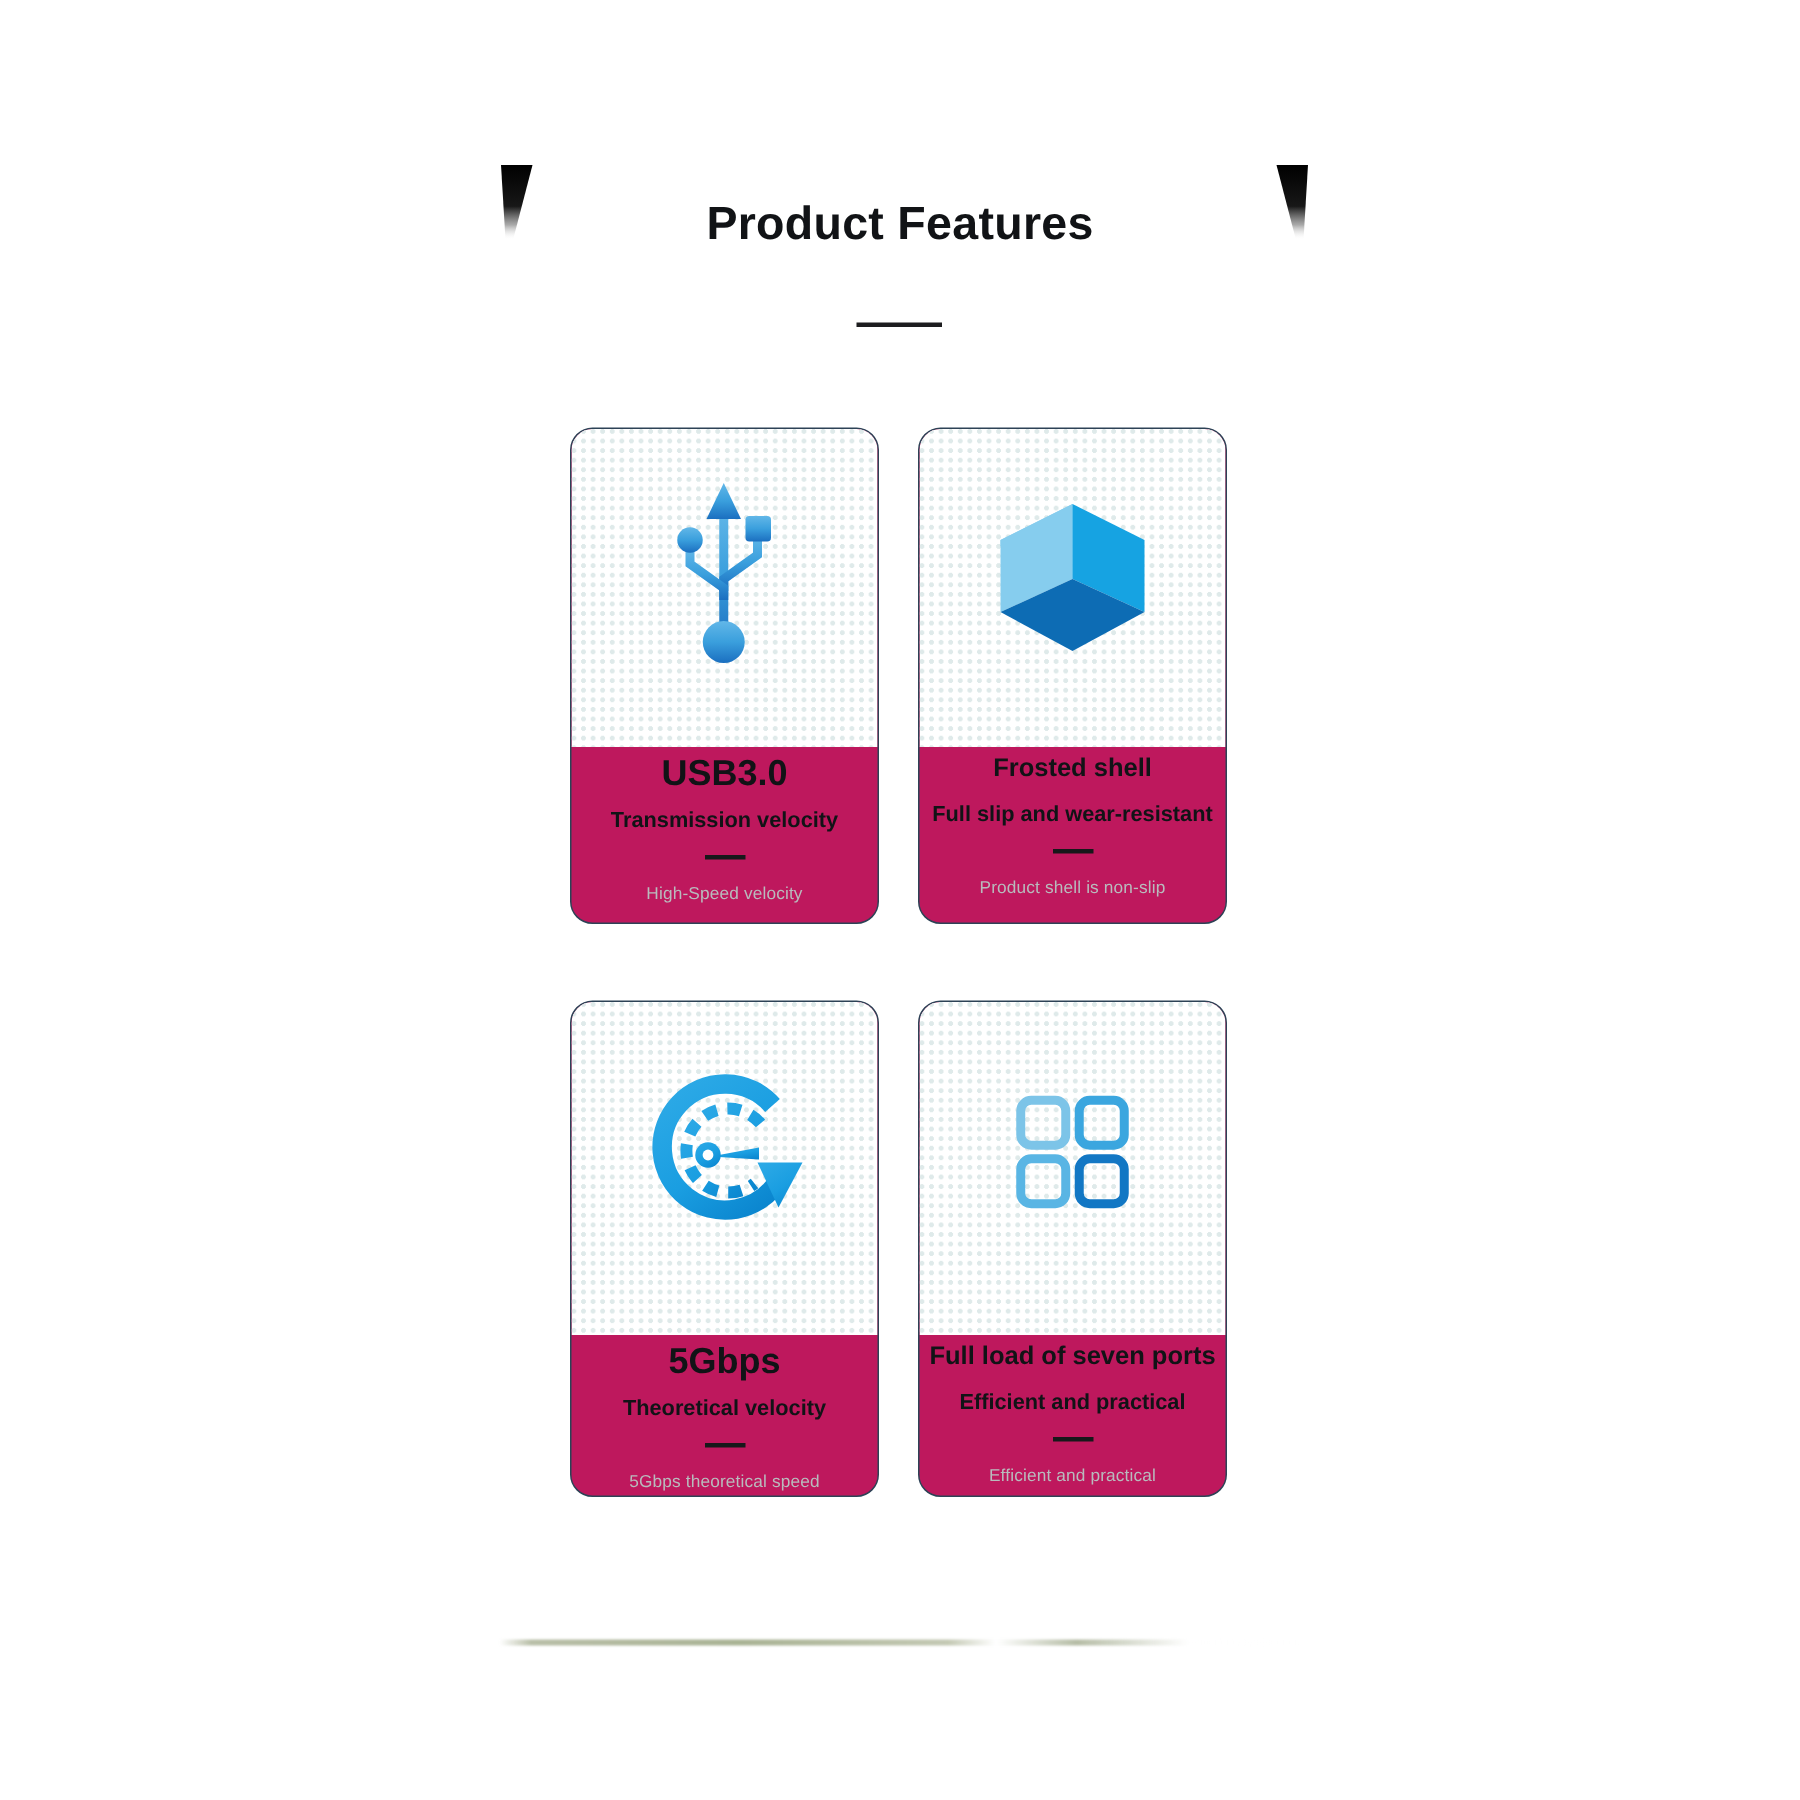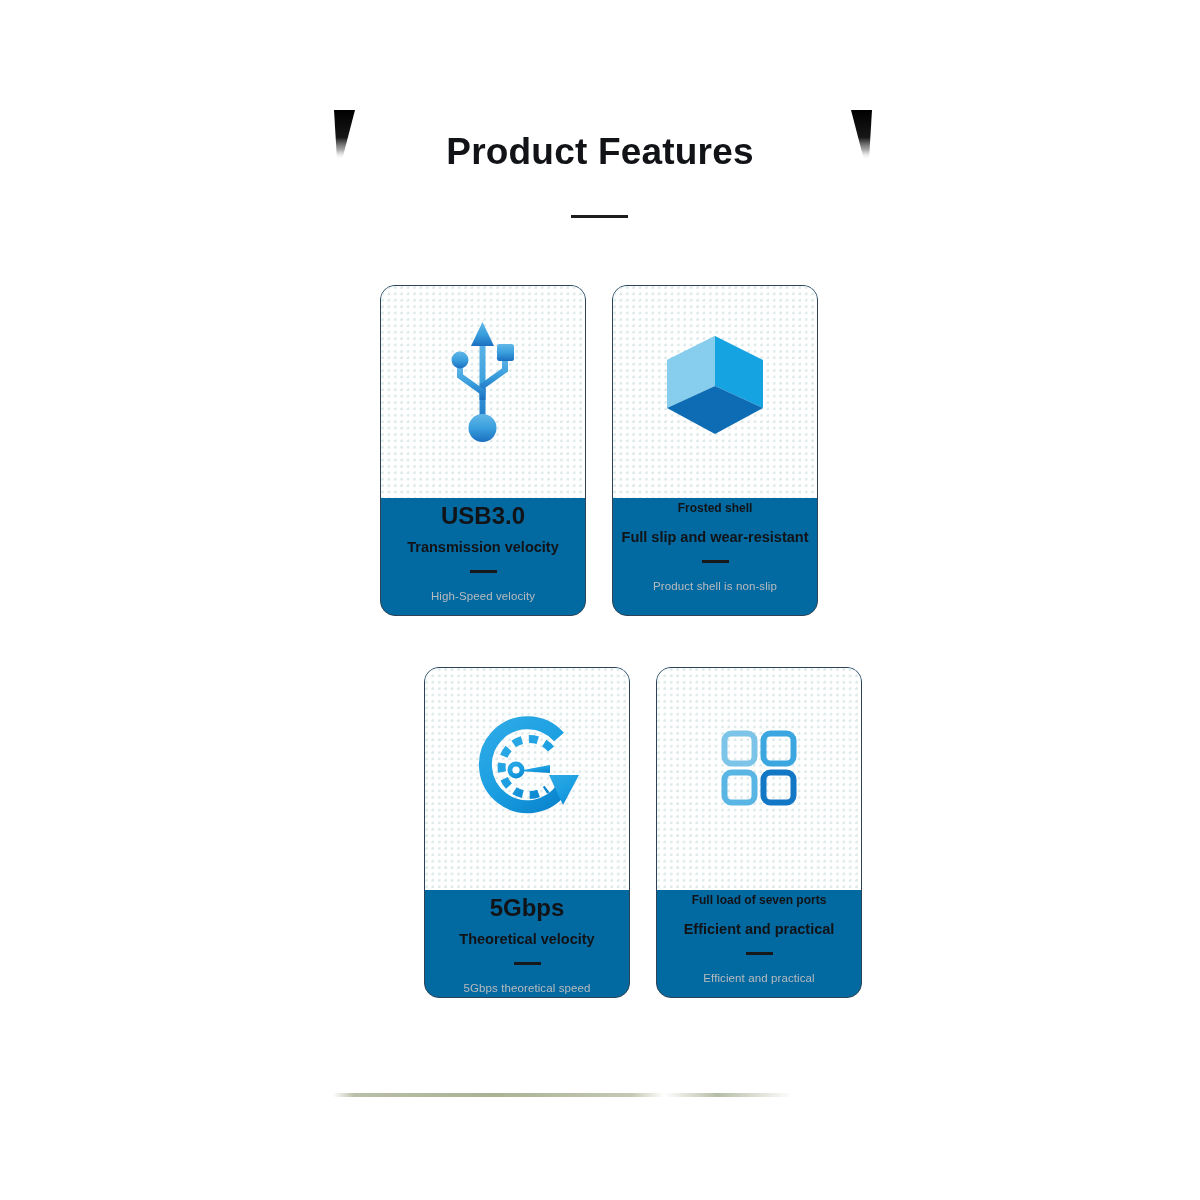--- a/index.html
+++ b/index.html
@@ -24,21 +24,21 @@
     width: 1200px;
     height: 250px;
   }
 
   #page-title {
     position: absolute;
     left: 0;
     top: 131px;
     width: 1200px;
     text-align: center;
-    font-size: 37px;
+    font-size: 31px;
     font-weight: bold;
     letter-spacing: 0.2px;
     color: #111316;
   }
 
   #title-rule {
     position: absolute;
     left: 571px;
     top: 215px;
     width: 57px;
@@ -66,27 +66,27 @@
     height: 714px;
   }
 
   .feature-card {
     position: absolute;
     width: 206px;
     height: 331px;
     box-sizing: border-box;
     border: 1.3px solid #2d4256;
     border-radius: 15px;
-    background: #0369a1;
+    background: #be185d;
     overflow: hidden;
   }
   .feature-card.col-a { left: 0; }
   .feature-card.col-b { left: 232px; }
   .feature-card.row-1 { top: 0; }
-  .feature-card.row-2 { top: 382px; margin-left: 44px; }
+  .feature-card.row-2 { top: 382px; }
 
   
   .card-pattern {
     position: absolute;
     left: 0;
     top: 0;
     width: 100%;
     height: 212px;
     background-color: #ffffff;
     background-image:
@@ -120,21 +120,21 @@
   }
   .feature-card.row-1 .card-text { top: 216px; }
   .feature-card.row-2 .card-text { top: 226px; }
 
   .card-title {
     font-weight: bold;
     color: #111316;
     line-height: 1.15;
   }
   .card-title.big   { font-size: 24px; margin-bottom: 9px; }
-  .card-title.small { font-size: 12px; margin-bottom: 13px; }
+  .card-title.small { font-size: 17px; margin-bottom: 13px; }
 
   .card-subtitle {
     font-size: 14.5px;
     font-weight: bold;
     color: #111316;
     line-height: 1.2;
   }
 
   .card-dash {
     width: 27px;

